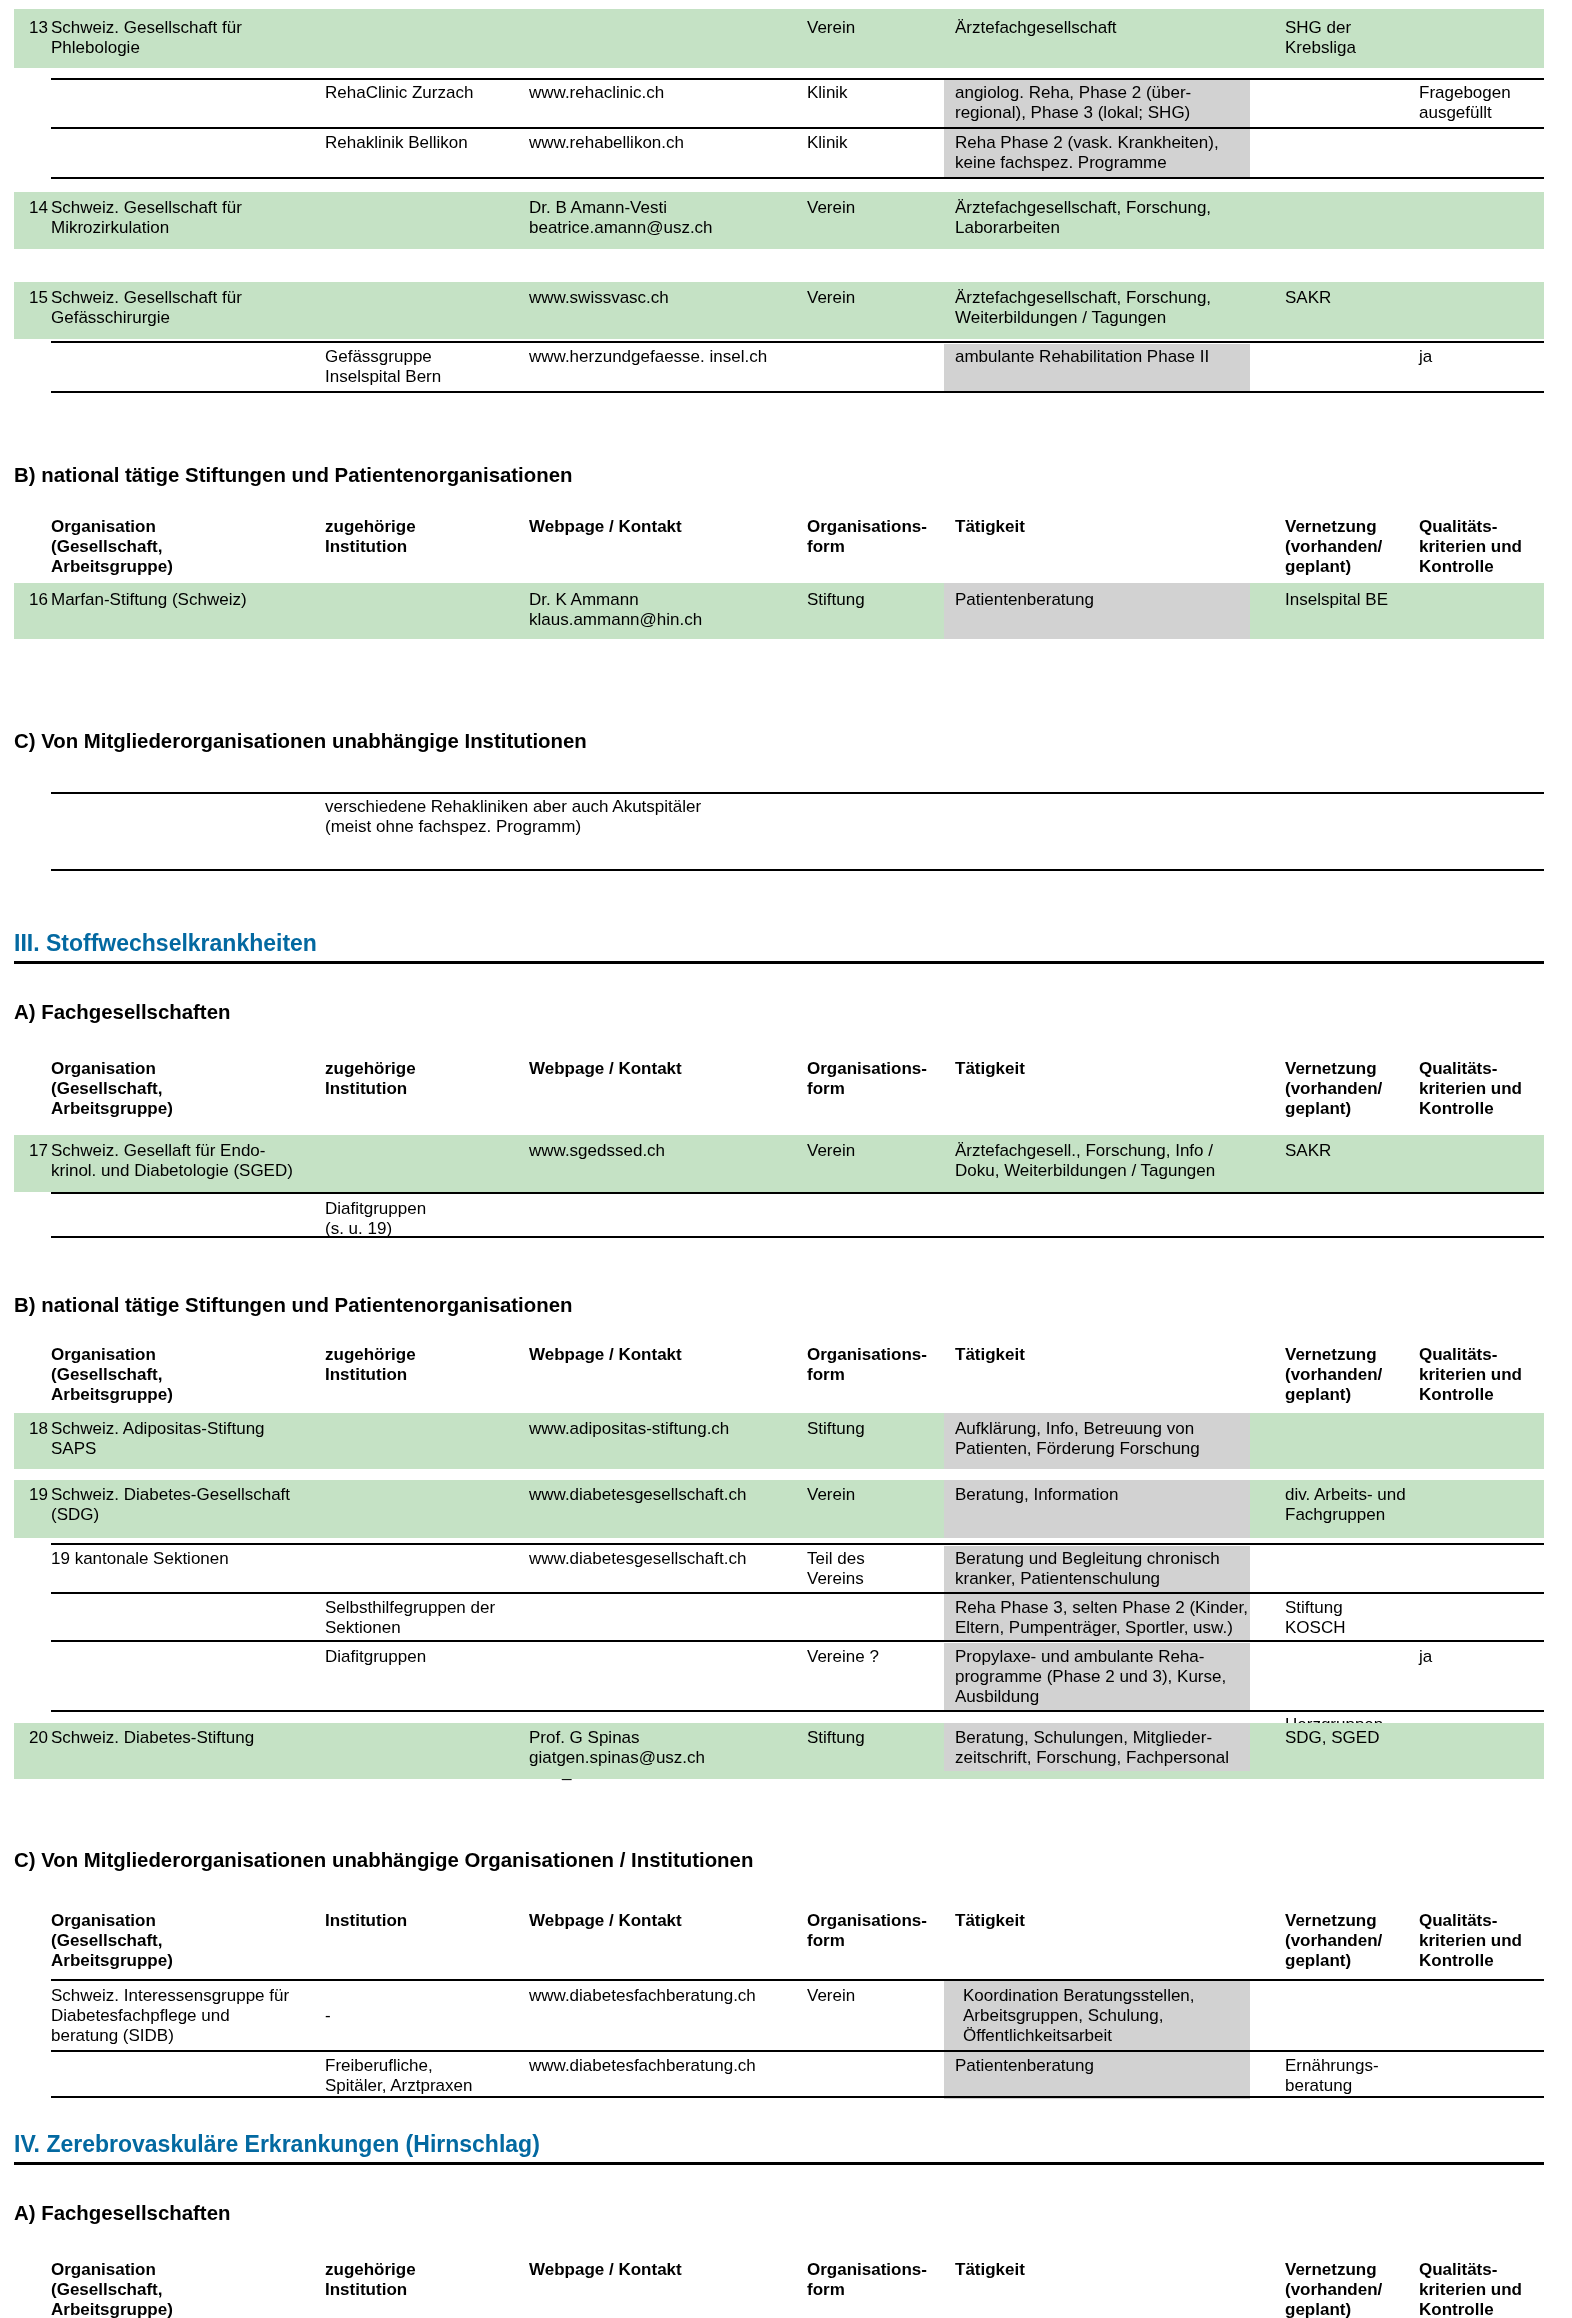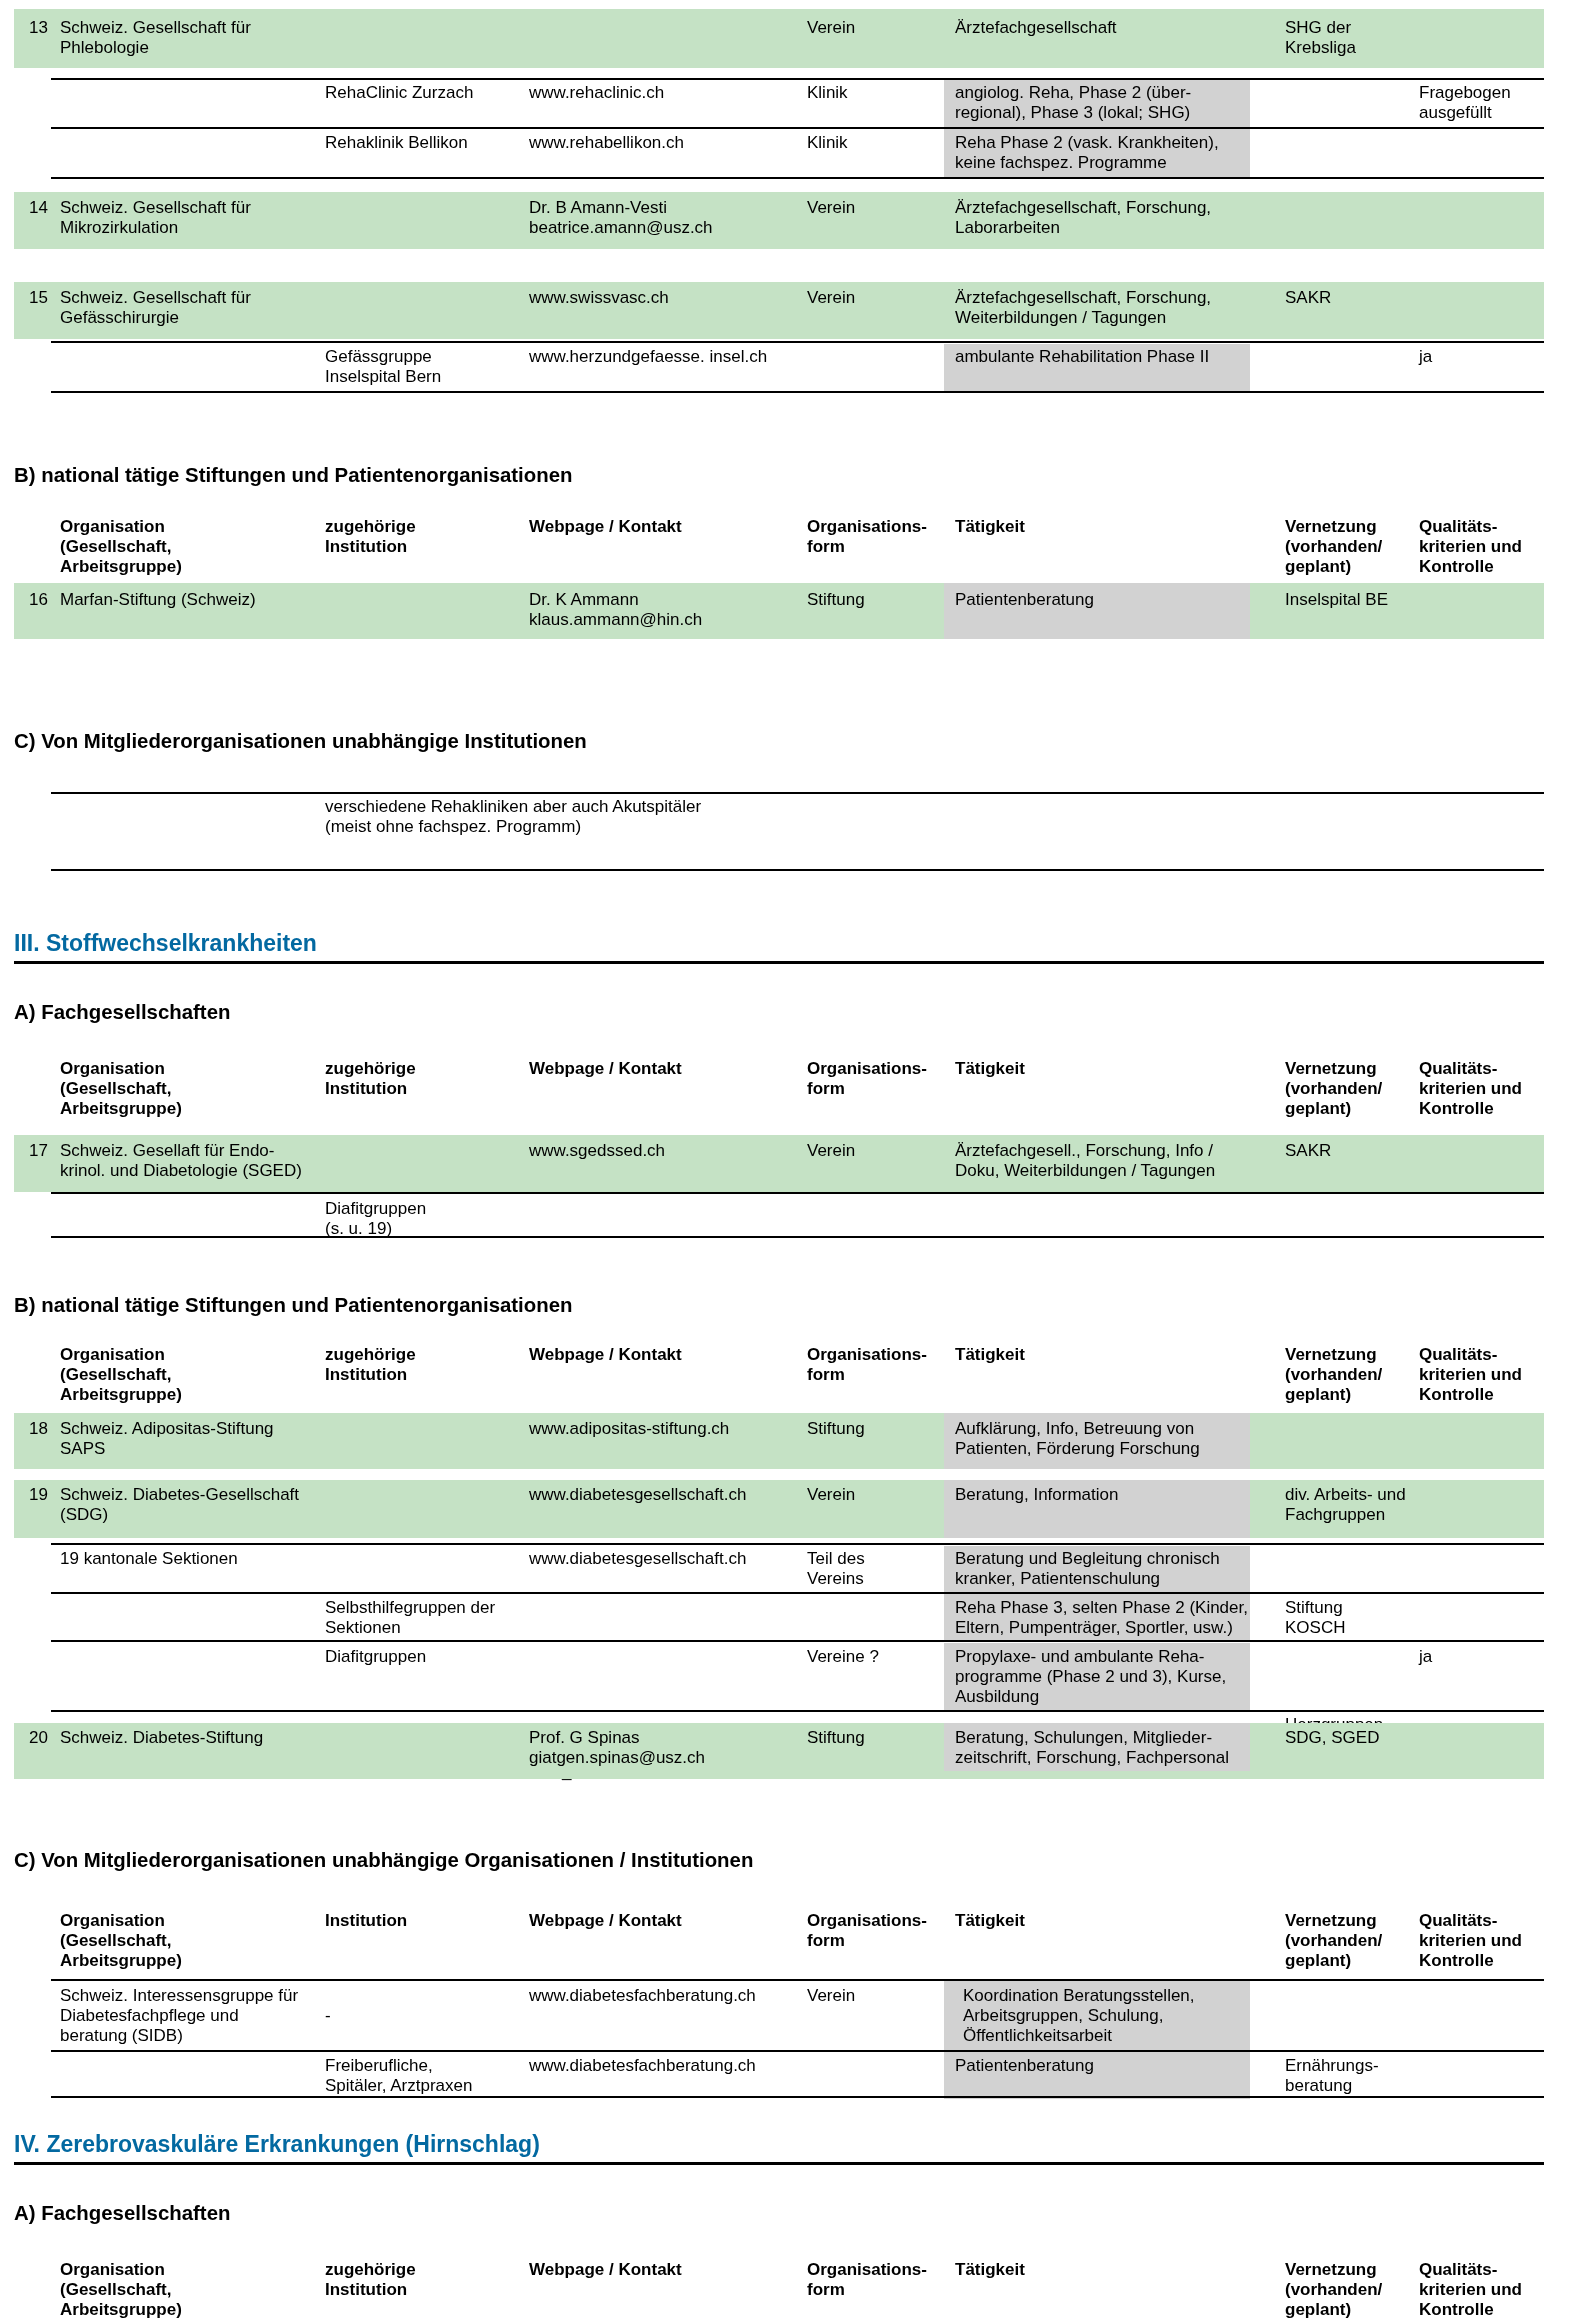--- a/index.html
+++ b/index.html
@@ -29,21 +29,21 @@
   
   .c-num {left:29px;}
   .c-org {left:51px;}
   .c-inst{left:325px;}
   .c-web {left:529px;}
   .c-form{left:807px;}
   .c-act {left:955px;}
   .c-net {left:1285px;}
   .c-qual{left:1419px;}
 
-  .w-org {width:260px;margin-left:9px;}
+  .w-org {width:260px;}
   .w-inst{width:195px;}
   .w-web {width:269px;}
   .w-form{width:139px;}
   .w-act {width:320px;}
   .w-net {width:130px;}
   .w-qual{width:134px;}
 </style>
 </head>
 <body>
 

